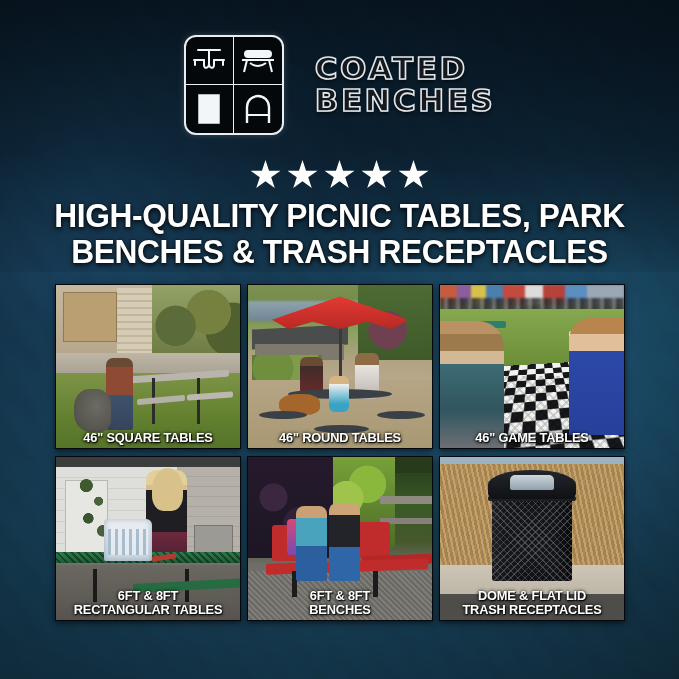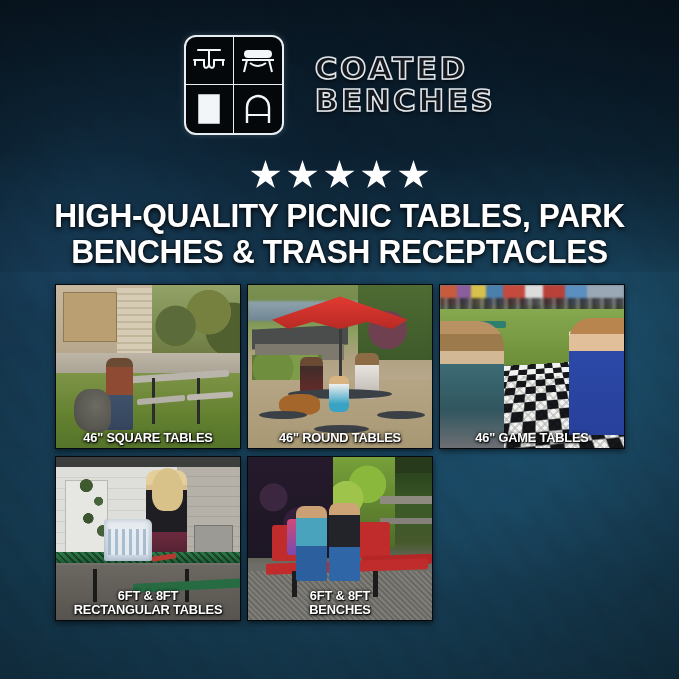--- a/index.html
+++ b/index.html
@@ -392,16 +392,33 @@
           <div class="t5-pack"></div>
           <div class="t5-boy1"></div>
           <div class="t5-boy2"></div>
         </div>
         <div class="cap">
           <span>6FT &amp; 8FT</span>
           <span>BENCHES</span>
         </div>
       </div>
 
+      <div class="tile">
+        <div class="photo">
+          <div class="t6-bg"></div>
+          <div class="t6-grass"></div>
+          <div class="t6-walk"></div>
+          <div class="t6-asph"></div>
+          <div class="t6-can"></div>
+          <div class="t6-canmesh"></div>
+          <div class="t6-band"></div>
+          <div class="t6-dome"></div>
+          <div class="t6-slot"></div>
+        </div>
+        <div class="cap">
+          <span>DOME &amp; FLAT LID</span>
+          <span>TRASH RECEPTACLES</span>
+        </div>
+      </div>
 
     </div>
   </div>
 </div>
 
 </body></html>

